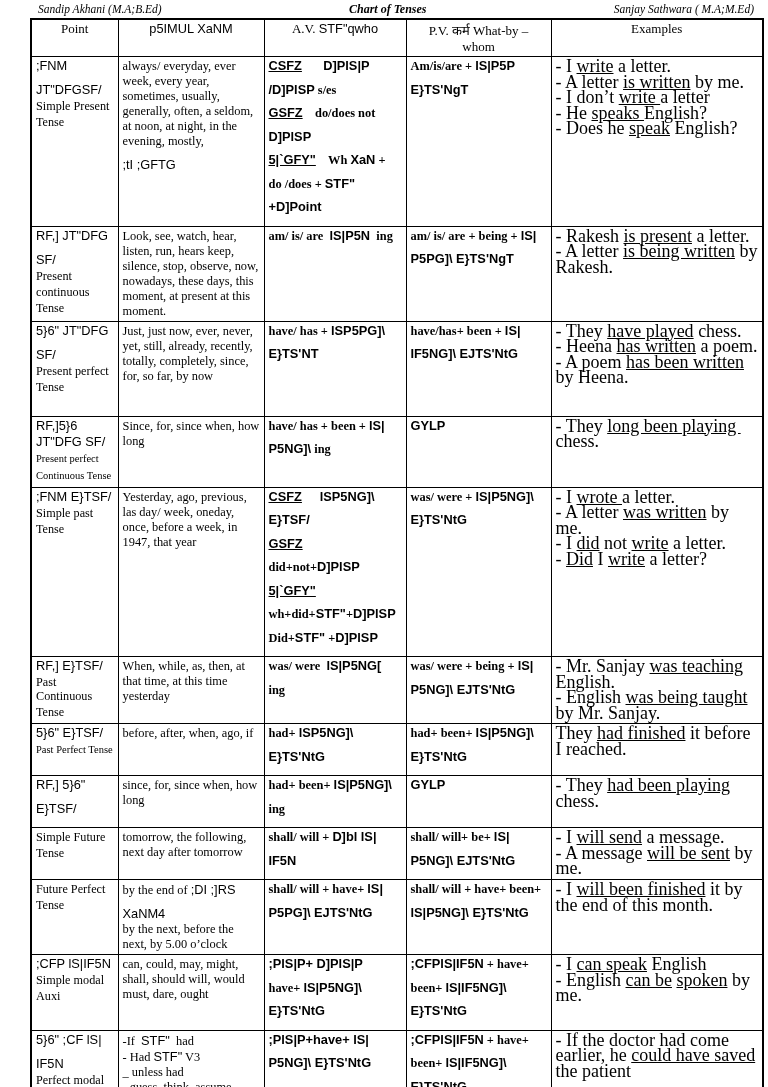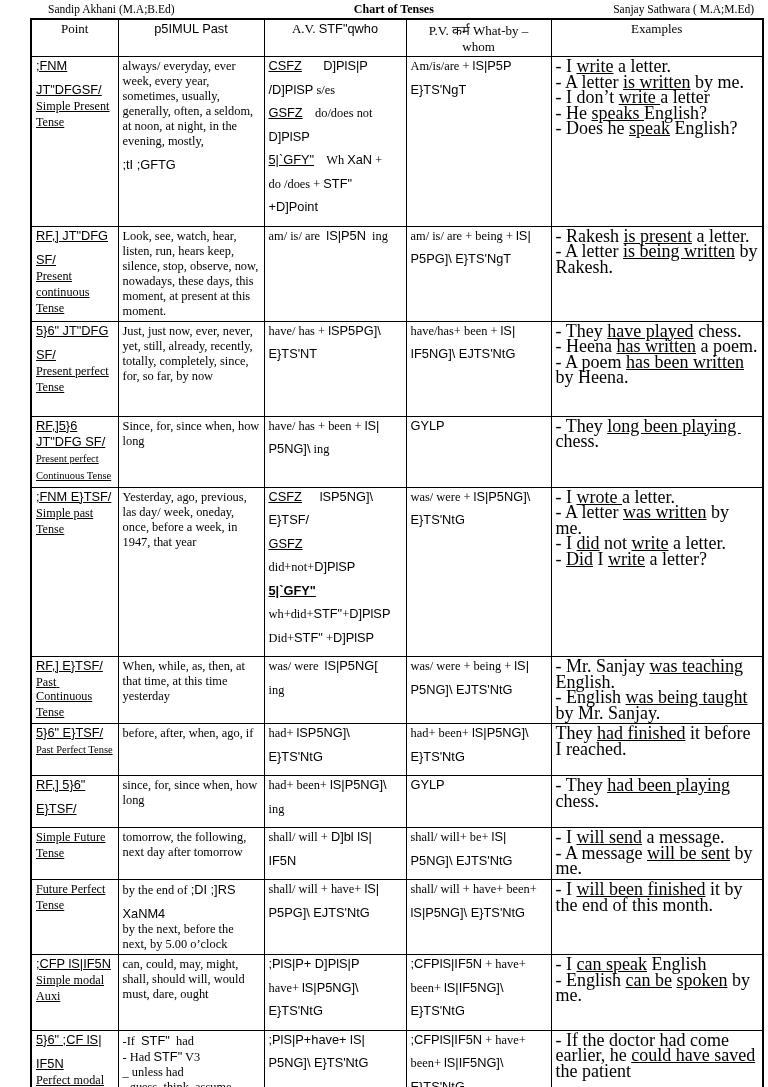--- a/index.html
+++ b/index.html
@@ -1,32 +1,32 @@
 <!DOCTYPE html>
 <html><head>
 <meta charset="utf-8">
 <style>
   html,body{margin:0;padding:0;background:#fff;}
   body{width:768px;height:1087px;font-family:"Liberation Serif",serif;color:#000;}
   .page{position:relative;width:768px;height:1087px;overflow:hidden;background:#fff;}
-  .masthead{position:absolute;top:0;left:0;right:0;height:18px;display:flex;justify-content:space-between;align-items:baseline;padding:1px 14px 0 48px;box-sizing:border-box;}
+  .masthead{position:absolute;top:0;left:0;right:0;height:18px;display:flex;justify-content:space-between;align-items:baseline;padding:1px 14px 0 38px;box-sizing:border-box;font-style:italic;}
   .m-side{font-size:11.5px;line-height:16px;}
   .m-title{font-size:12px;font-weight:bold;line-height:16px;}
   table.tenses{position:absolute;left:30px;top:18px;width:732px;border-collapse:collapse;table-layout:fixed;border:2px solid #000;}
   th,td{border:1px solid #000;vertical-align:top;padding:2px 4px;box-sizing:border-box;}
   thead tr{height:22px;}
   th{font-weight:normal;font-size:13px;text-align:center;padding:1px 18px;}
   .g{font-family:"Liberation Sans",sans-serif;font-size:12.8px;}
   .sm{font-size:10.5px;}
   .ln{white-space:pre-wrap;}
   .c-point{font-size:12.2px;line-height:14px;}
-  .c-point .ln{margin-bottom:2px;text-decoration:underline;}
+  .c-point .ln{margin-bottom:2px;}
   .c-signal{font-size:12.4px;line-height:15px;}
   .c-av,.c-pv{font-size:12.4px;}
-  .sp .ln{line-height:14.5px;margin-bottom:9px;}
+  .sp .ln{line-height:14.5px;margin-bottom:9px;font-weight:bold;}
   .c-examples{font-size:18px;line-height:15.5px;}
   .gap{height:8px;}
   
   #rows tr:nth-child(1){height:158px}
   #rows tr:nth-child(2){height:90px}
   #rows tr:nth-child(3){height:95px}
   #rows tr:nth-child(4){height:69px}
   #rows tr:nth-child(5){height:160px}
   #rows tr:nth-child(6){height:56px}
   #rows tr:nth-child(7){height:45px}
@@ -51,21 +51,21 @@
     <colgroup>
       <col style="width:87px">
         <col style="width:146px">
         <col style="width:142px">
         <col style="width:145px">
         <col style="width:212px">
     </colgroup>
     <thead>
       <tr>
         <th>Point</th>
-        <th><span class="g">p5IMUL Past</span></th>
+        <th><span class="g">p5IMUL XaNM</span></th>
         <th>A.V. <span class="g">STF"qwho</span></th>
         <th>P.V. कर्म What-by – whom</th>
         <th>Examples</th>
       </tr>
     </thead>
     <tbody id="rows">
         <tr>
           <td class="c-point">
             <div class="ln"><span class="g">;FNM</span></div>
             <div class="gap"></div>

